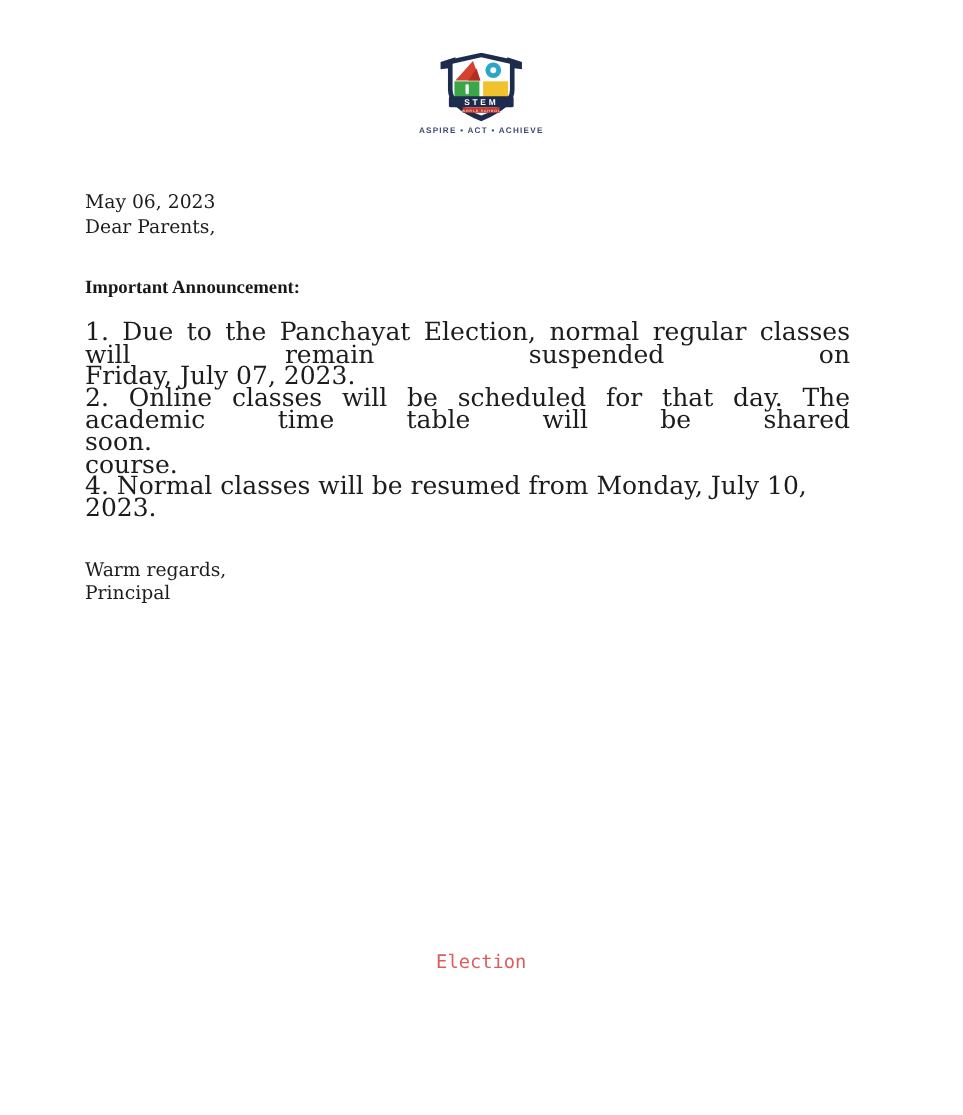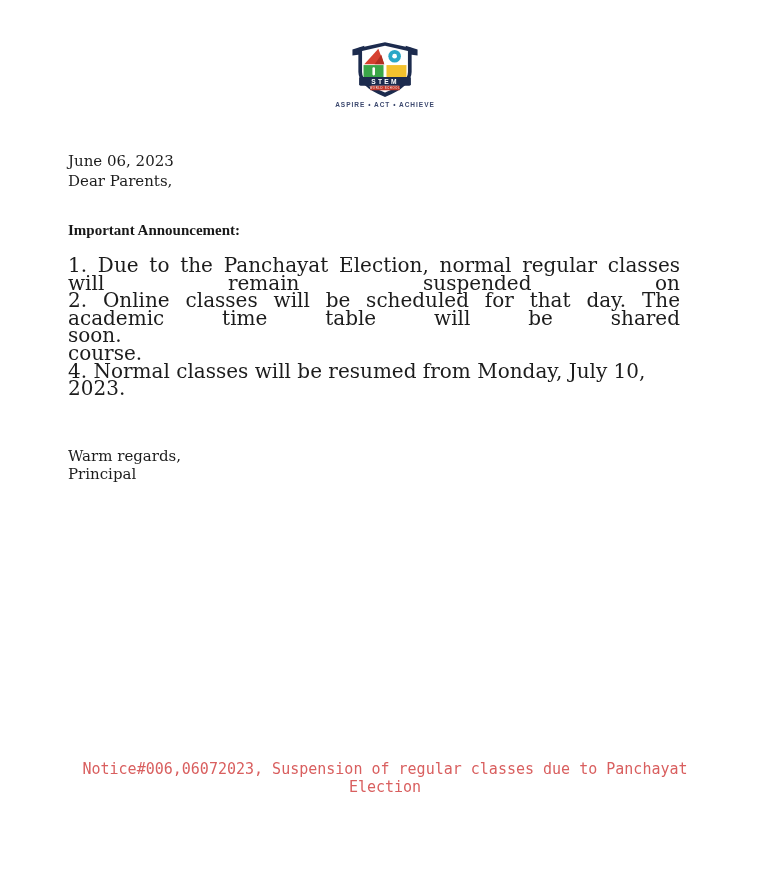--- a/index.html
+++ b/index.html
@@ -114,39 +114,39 @@
       <rect x="30" y="59" width="40" height="6" fill="#c0392b"></rect>
       <text x="50" y="63.7" text-anchor="middle" font-family="Liberation Sans, sans-serif" font-size="3.6" letter-spacing="1" fill="#ffffff">WORLD SCHOOL</text>
 
       <polygon points="40,66 50,72 60,66 50,69" fill="#1c2b4e"></polygon>
     </svg>
     <div class="logo-motto">ASPIRE • ACT • ACHIEVE</div>
   </div>
 
   <div class="content">
 
-    <div class="date-line">June 06, 2023</div>
+    <div class="date-line">May 06, 2023</div>
 
     <div class="salutation">Dear Parents,</div>
 
     <div class="heading">Important Announcement:</div>
 
     <div class="body-list">
       <div class="body-line justified">1. Due to the Panchayat Election, normal regular classes will remain suspended on</div>
+      <div class="body-line">Friday, July 07, 2023.</div>
       <div class="body-line justified">2. Online classes will be scheduled for that day. The academic time table will be shared</div>
       <div class="body-line">soon.</div>
       <div class="body-line">course.</div>
       <div class="body-line">4. Normal classes will be resumed from Monday, July 10, 2023.</div>
     </div>
 
     <div class="closing-block">
       <div>Warm regards,</div>
       <div>Principal</div>
     </div>
 
   </div>
 
   <div class="footer-note">
-    <div>Notice#006,06072023, Suspension of regular classes due to Panchayat</div>
     <div>Election</div>
   </div>
 
 </div>
 
 </body></html>

